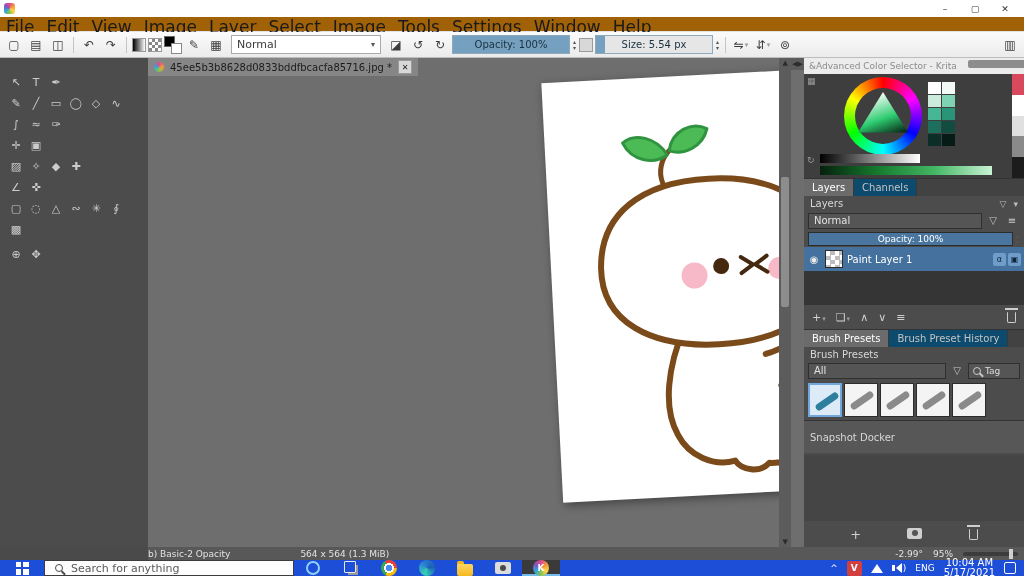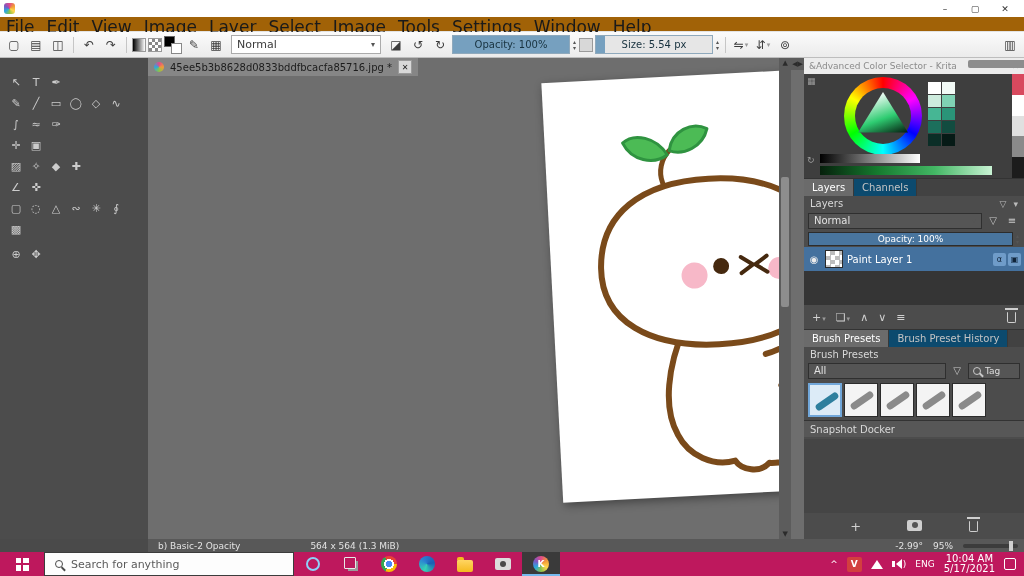--- a/index.html
+++ b/index.html
@@ -108,40 +108,40 @@
   .mag-icon::after{content:"";position:absolute;width:5px;height:1.5px;background:#4a4a4a;transform:rotate(45deg);right:-4px;bottom:-2px}
   .mag-icon.light{border-color:#c9c9c9}
   .mag-icon.light::after{background:#c9c9c9}
   .brush-tiles{height:40px;display:flex;align-items:center;padding:0 4px;gap:2px;flex:none}
   .tile{width:34px;height:34px;background:#f4f4f4;border:1px solid #2c2c2c;position:relative;overflow:hidden;display:inline-block}
   .tile .stroke{position:absolute;left:4px;top:13px;width:26px;height:7px;border-radius:4px;transform:rotate(-35deg);display:block}
   .tile.selected{border:2px solid #71a7da;background:#dcebf7}
   .brush-search{height:20px;padding:2px 4px;flex:none}
   .brush-search input{width:100%;height:16px;background:#3c3c3c;border:1px solid #292929;color:#ddd;font-size:10px;padding:0 5px;font-family:inherit}
   ::placeholder{color:#9a9a9a}
-  .snap-header{height:15px;background:#575757;display:flex;align-items:center;padding:8px 6px;border-top:1px solid #333;flex:none}
+  .snap-header{height:15px;background:#575757;display:flex;align-items:center;padding:16px 6px;border-top:1px solid #333;flex:none}
   .snap-empty{flex:1;background:#454545;margin:2px 0 0 0}
   .snap-btns{height:26px;display:flex;align-items:center;justify-content:space-evenly;color:#d0d0d0;font-size:13px;flex:none}
   .cam-icon{width:15px;height:11px;background:#cfcfcf;border-radius:2px;position:relative;display:inline-block}
   .cam-icon::before{content:"";position:absolute;left:4.5px;top:2.5px;width:6px;height:6px;border-radius:50%;background:#555}
   .trash-icon{width:9px;height:11px;border:1.5px solid #cfcfcf;border-top:none;border-radius:1px 1px 2px 2px;position:relative;display:inline-block;margin-top:3px}
   .trash-icon::before{content:"";position:absolute;left:-3px;top:-3.5px;width:13px;height:2px;background:#cfcfcf}
 
   
   .statusbar{height:13px;background:#585858;display:flex;align-items:center;font-size:9px;color:#e2e2e2;flex:none;white-space:nowrap}
   .sb-pad{width:148px;height:100%;background:#4a4a4a;flex:none}
-  .sb-item{margin-left:10px}
+  .sb-item{margin-left:0}
   .sb-item.profile{margin-left:40px}
   .sb-item.size{margin-left:70px}
   .sb-right{margin-left:auto;display:flex;align-items:center;gap:10px;padding-right:6px}
   .sb-slider{width:55px;height:4px;background:#3c3c3c;border-radius:2px;position:relative;display:inline-block}
   .sb-thumb{position:absolute;right:5px;top:-3px;width:4px;height:10px;background:#cfcfcf;display:block}
 
   
-  .taskbar{height:24px;background:#be185d;display:flex;align-items:stretch;color:#fff;flex:none}
+  .taskbar{height:16px;background:#1d4ed8;display:flex;align-items:stretch;color:#fff;flex:none}
   .tb-start{width:44px;display:flex;align-items:center;justify-content:center}
   .win-logo{width:13px;height:13px;display:grid;grid-template-columns:1fr 1fr;grid-template-rows:1fr 1fr;gap:1.5px}
   .win-logo span{background:#fff}
   .tb-search{width:250px;background:#fdfdfd;border:1px solid #3c3c3c;display:flex;align-items:center;gap:8px;padding:0 10px;color:#5a5a5a;font-size:11px}
   .tb-app{width:38px;display:flex;align-items:center;justify-content:center}
   .tb-app.active{background:#3a3a3a;box-shadow:inset 0 -2px 0 #76b9ed}
   .cortana{width:14px;height:14px;border-radius:50%;border:2px solid #8ed0f8}
   .taskview{width:12px;height:12px;border:1.5px solid #e8e8e8;border-radius:1px;box-shadow:3px 3px 0 -1px #9a9a9a;margin:-2px 0 0 -2px}
   .chrome{width:16px;height:16px;border-radius:50%;background:radial-gradient(circle,#4a8af4 0 3.5px,#fff 3.5px 5px,transparent 5px),conic-gradient(from -30deg,#ea4335 0 33%,#fbbc05 0 66%,#34a853 0 100%)}
   .edge{width:16px;height:16px;border-radius:50%;background:conic-gradient(from 200deg,#35d2b4,#2b7fd4,#1b5fb4,#35d2b4)}

